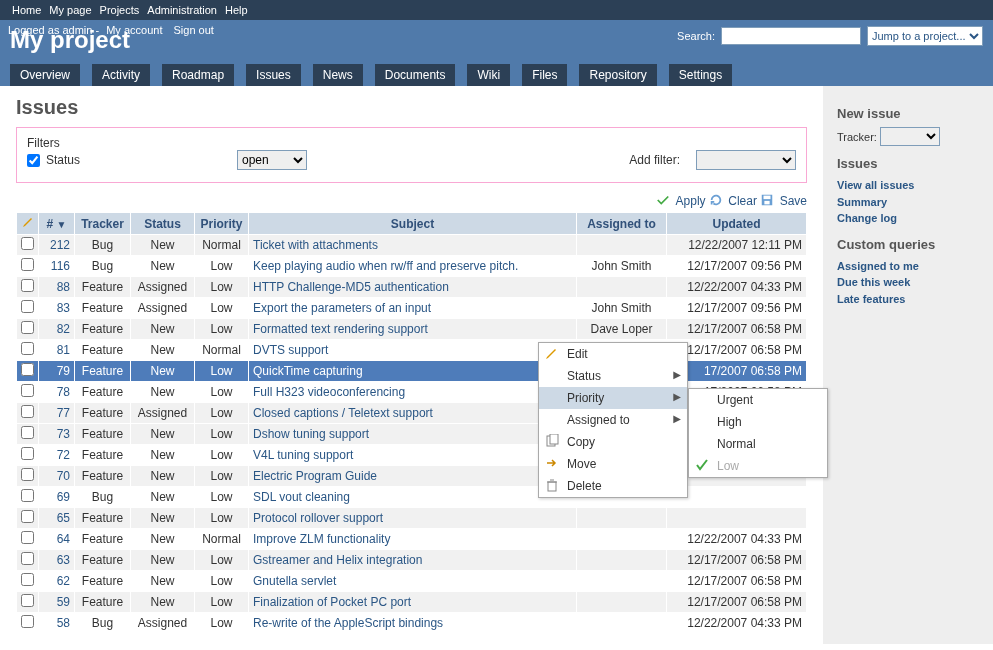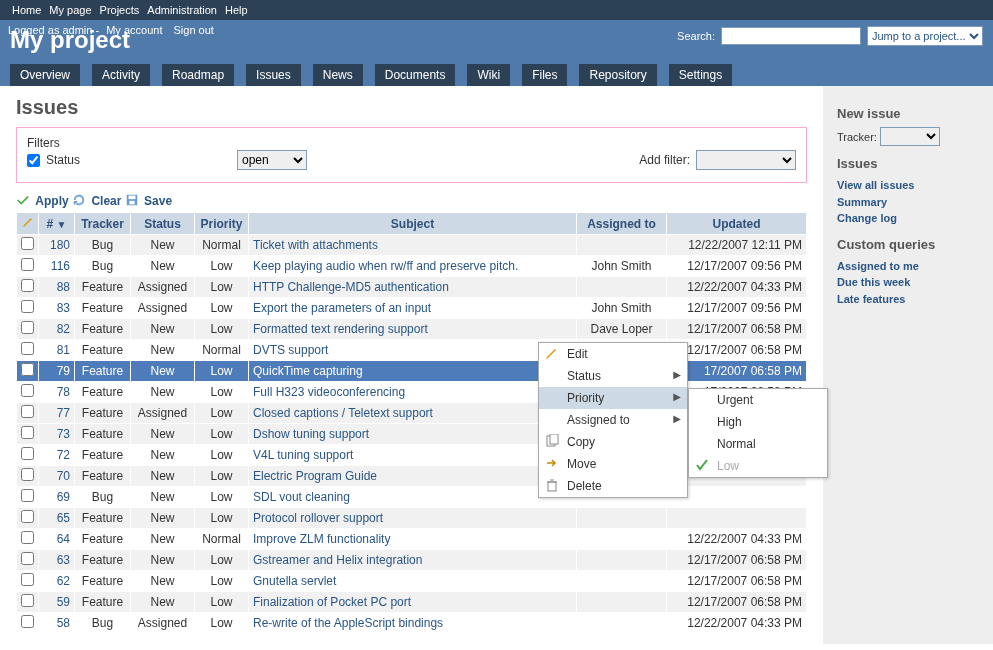--- a/index.html
+++ b/index.html
@@ -26,24 +26,24 @@
 .sidebar a { display: block; line-height: 1.5; font-weight: bold; }
 .sidebar label { color: #333; }
 .sidebar select { width: 60px; border: 1px solid #7f9db9; }
 
 h2 { font-family: "Trebuchet MS", sans-serif; color: #555; font-size: 20px; margin-bottom: 8px; }
 
 .filters-box { border: 1px solid #f9a8d4; padding: 8px 10px 12px; position: relative; margin-bottom: 6px; }
 .filter-row { display: flex; align-items: center; }
 .filter-row .status-part { display: flex; align-items: center; gap: 6px; width: 210px; }
 .filter-row select { border: 1px solid #7f9db9; font-size: 12px; height: 20px; }
-.add-filter { margin-left: auto; display: flex; align-items: center; gap: 6px; }
+.add-filter { margin-left: auto; display: flex; align-items: center; gap: 16px; }
 .add-filter select { width: 100px; }
 
-.actions { padding: 4px 0; font-weight: bold; }
+.actions { text-align: right; padding: 4px 0; }
 .actions a { margin-left: 2px; }
 .icon { display: inline-block; width: 14px; height: 14px; vertical-align: -2px; }
 
 table.issues { width: 100%; border-collapse: collapse; font-size: 12px; }
 table.issues thead th { background: #cdd9e5; color: #31517a; padding: 3px 4px; font-weight: bold; border: 1px solid #fff; }
 table.issues thead th a { color: #31517a; }
 table.issues td { padding: 2px 4px; border: 1px solid #fff; }
 table.issues td.cb { width: 18px; text-align: center; }
 table.issues td.id { width: 36px; text-align: right; }
 table.issues td.tracker { width: 56px; text-align: center; }
@@ -155,21 +155,21 @@
           <th><a>Status</a></th>
           <th><a>Priority</a></th>
           <th><a>Subject</a></th>
           <th><a>Assigned to</a></th>
           <th><a>Updated</a></th>
         </tr>
       </thead>
       <tbody id="issues-body">
           <tr class="even">
             <td class="cb"><input type="checkbox" style=""></td>
-            <td class="id"><a>180</a></td>
+            <td class="id"><a>212</a></td>
             <td class="tracker">Bug</td>
             <td class="status">New</td>
             <td class="priority">Normal</td>
             <td class="subject"><a>Ticket with attachments</a></td>
             <td class="assigned"></td>
             <td class="updated">12/22/2007 12:11 PM</td>
           </tr>
           <tr class="odd">
             <td class="cb"><input type="checkbox" style=""></td>
             <td class="id"><a>116</a></td>

